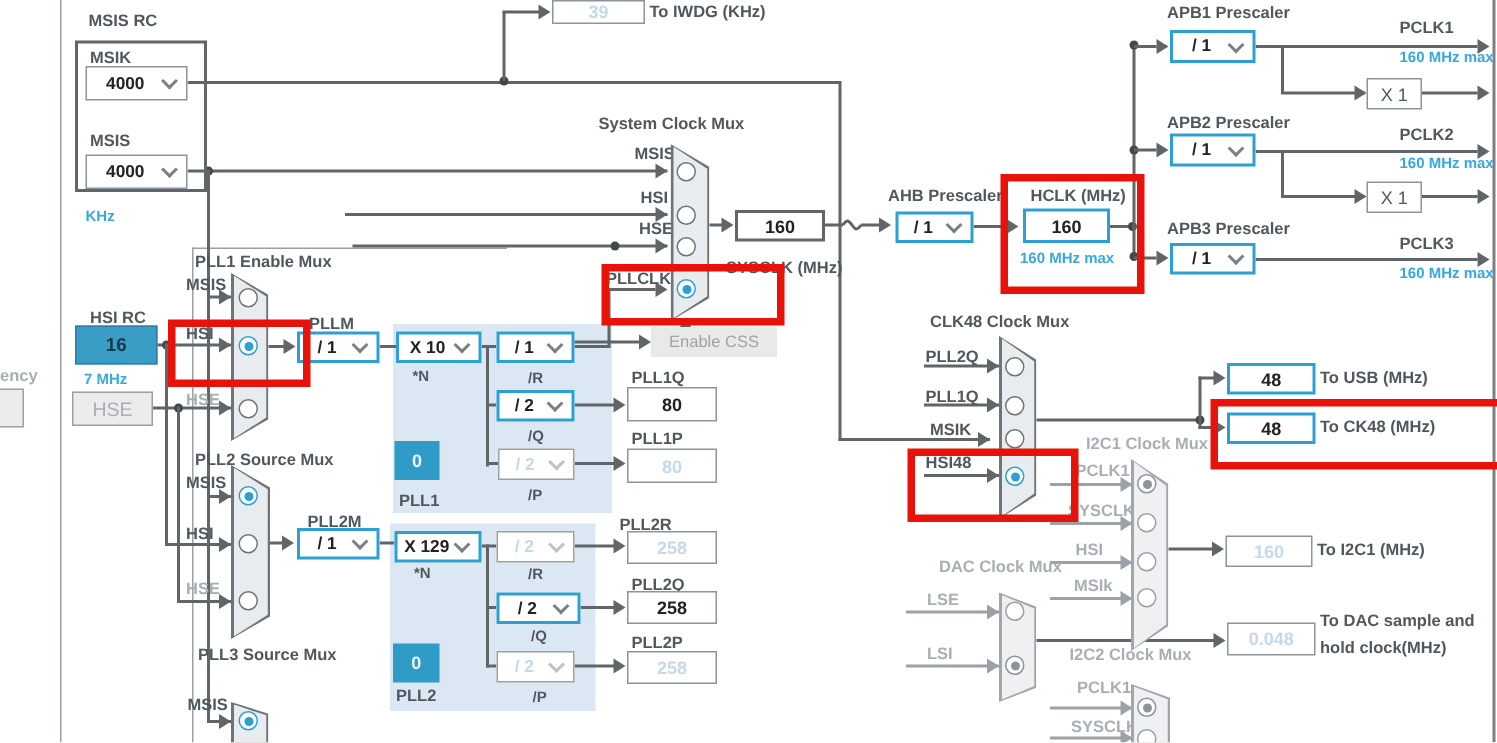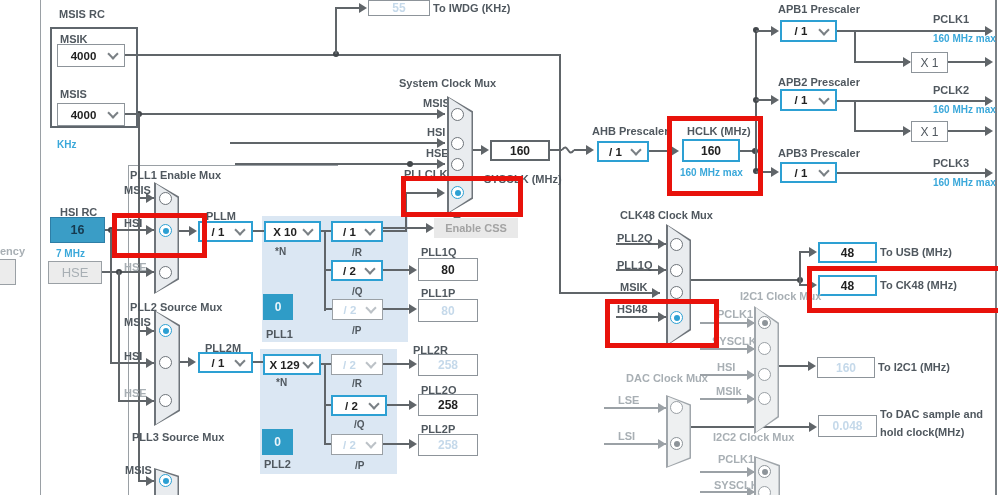--- a/index.html
+++ b/index.html
@@ -39,21 +39,21 @@
       border-bottom:5px solid transparent;border-left:8px solid #606569}
   .ar-g{border-left-color:#9ba1a6}
   .aru{position:absolute;width:0;height:0;border-left:5px solid transparent;
        border-right:5px solid transparent;border-bottom:8px solid #606569}
   .dot{position:absolute;width:6px;height:6px;border-radius:50%;background:#42474b}
   .red{position:absolute;border:5px solid #e8120b}
   .panel{position:absolute;background:#dbe7f3}
   .frame{position:absolute;border:2px solid #5f666c;background:transparent;box-sizing:border-box}
   .line{position:absolute;background:#9aa0a5}
   .btn{position:absolute;display:flex;align-items:center;justify-content:center;background:#e9e9e9;
-       color:#a3a3a3;font-size:11px;font-weight:bold}
+       color:#a3a3a3;font-size:11px;font-weight:normal}
   .srcbox{position:absolute;display:flex;align-items:center;justify-content:center;box-sizing:border-box}
 </style>
 </head>
 <body>
 
 <div id="page">
 
   <div class="line" style="left:40px;top:0;width:1px;height:495px"></div>
   <div class="line" style="left:995px;top:0;width:2px;height:495px;background:#7a8085"></div>
   <div class="line" style="left:128px;top:165px;width:1px;height:330px"></div>
@@ -225,21 +225,21 @@
     <span class="v">4000</span>
     <span class="ch"></span>
   </div>
   <div class="lbl" style="left:60px;top:88px">MSIS</div>
   <div class="dd dd-gray" style="left:57px;top:103px;width:68px;height:23px">
     <span class="v">4000</span>
     <span class="ch"></span>
   </div>
   <div class="blue" style="left:57px;top:139px">KHz</div>
 
-  <div class="vbox ghost" style="left:368px;top:0;width:62px;height:16px">55</div>
+  <div class="vbox ghost" style="left:368px;top:0;width:62px;height:16px">39</div>
   <div class="lbl" style="left:433px;top:2px">To IWDG (KHz)</div>
 
   <div class="lbl" style="left:60px;top:206px">HSI RC</div>
   <div class="srcbox" style="left:50px;top:217px;width:55px;height:26px;background:#3a9dc6;border:1px solid #2e7ea6;color:#16394e;font-size:12.5px;font-weight:bold">16</div>
   <div class="blue" style="left:56px;top:248px">7 MHz</div>
   <div class="srcbox" style="left:48px;top:261px;width:54px;height:23px;background:#ececec;border:1px solid #9aa0a5;color:#a8afb4;font-size:13px">HSE</div>
 
   <div class="lbl" style="left:130px;top:169px">PLL1 Enable Mux</div>
   <div class="lbl" style="left:124px;top:184px">MSIS</div>
   <div class="lbl" style="left:124px;top:217px">HSI</div>
@@ -266,21 +266,21 @@
   <div class="lbl" style="left:125px;top:464px">MSIS</div>
   <div class="mux" style="left:154px;top:468px;width:25px;height:60px">
       <i></i>
     </div>
   <div class="radio r-sel" style="left:159px;top:474px"></div>
 
   <div class="lbl" style="left:399px;top:77px">System Clock Mux</div>
   <div class="lbl" style="left:423px;top:97px">MSIS</div>
   <div class="lbl" style="left:427px;top:126px">HSI</div>
   <div class="lbl" style="left:426px;top:147px">HSE</div>
-  <div class="lbl" style="left:404px;top:168px">PLLCLK</div>
+  <div class="lbl" style="left:404px;top:180px">PLLCLK</div>
   <div class="mux" style="left:447px;top:96px;width:26px;height:118px">
       <i></i>
     </div>
   <div class="radio" style="left:451px;top:108px"></div>
   <div class="radio" style="left:451px;top:137px"></div>
   <div class="radio" style="left:451px;top:158px"></div>
   <div class="radio r-sel" style="left:451px;top:186px"></div>
   <div class="vbox vb-dark" style="left:490px;top:140px;width:60px;height:21px">160</div>
   <div class="lbl" style="left:484px;top:173px">SYSCLK (MHz)</div>
   <div class="btn" style="left:434px;top:218px;width:84px;height:20px">Enable CSS</div>
@@ -396,21 +396,21 @@
     </div>
   <div class="radio" style="left:670px;top:238px"></div>
   <div class="radio" style="left:670px;top:264px"></div>
   <div class="radio" style="left:670px;top:286px"></div>
   <div class="radio r-sel" style="left:670px;top:311px"></div>
   <div class="vbox vb-blue" style="left:818px;top:242px;width:59px;height:21px">48</div>
   <div class="lbl" style="left:880px;top:246px">To USB (MHz)</div>
   <div class="vbox vb-blue" style="left:818px;top:275px;width:59px;height:21px">48</div>
   <div class="lbl" style="left:880px;top:279px">To CK48 (MHz)</div>
 
-  <div class="lbl dim" style="left:740px;top:290px">I2C1 Clock Mux</div>
+  <div class="lbl dim" style="left:724px;top:290px">I2C1 Clock Mux</div>
   <div class="lbl dim" style="left:717px;top:308px">PCLK1</div>
   <div class="lbl dim" style="left:712px;top:335px">SYSCLK</div>
   <div class="lbl dim" style="left:717px;top:361px">HSI</div>
   <div class="lbl dim" style="left:716px;top:385px">MSIk</div>
   <div class="mux mux-dis" style="left:754px;top:306px;width:25px;height:128px">
       <i></i>
     </div>
   <div class="radio r-dsel" style="left:758px;top:316px"></div>
   <div class="radio r-dis" style="left:758px;top:342px"></div>
   <div class="radio r-dis" style="left:758px;top:368px"></div>

